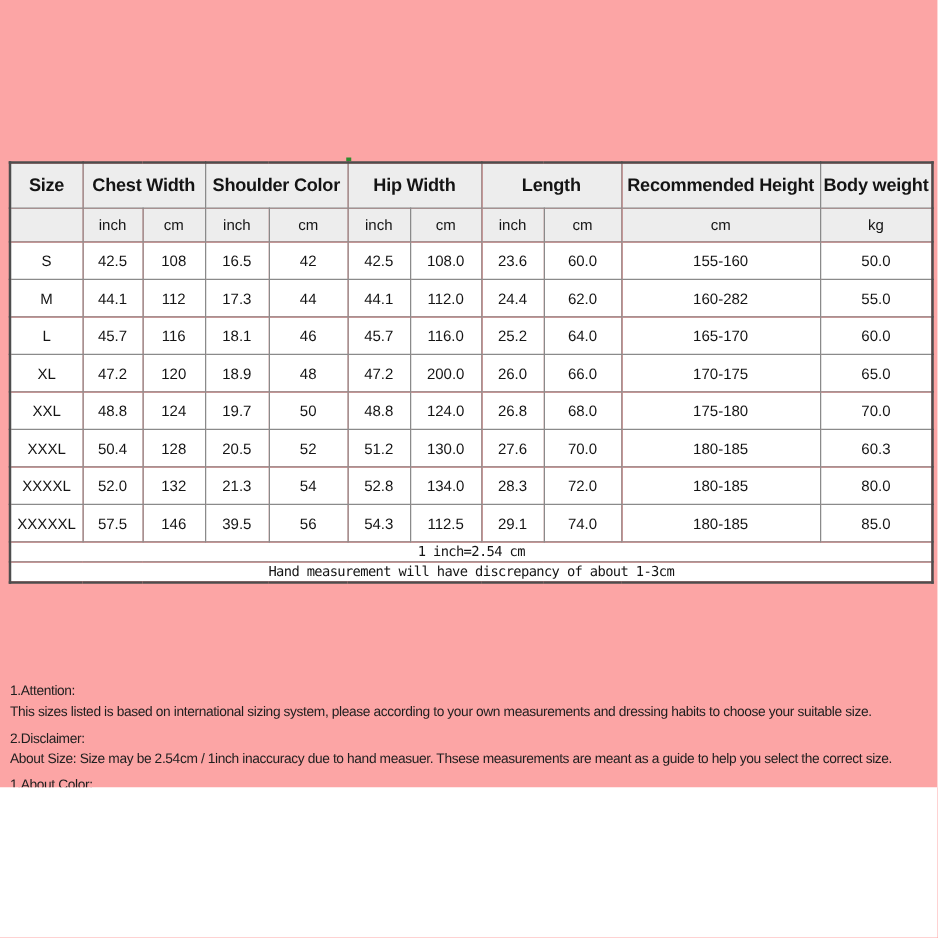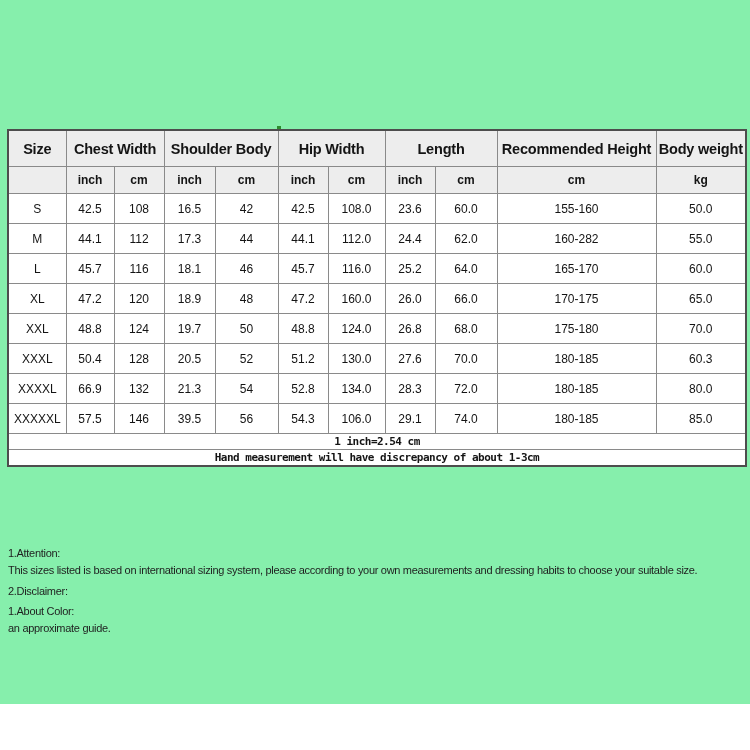--- a/index.html
+++ b/index.html
@@ -1,28 +1,28 @@
 <!DOCTYPE html>
 <html><head>
 <meta charset="utf-8">
 <style>
   html,body{margin:0;padding:0;background:#ffffff;}
-  .page{position:relative;width:750px;height:704px;background:#86efac;overflow:hidden;
+  .page{position:relative;width:750px;height:630px;background:#fca5a5;overflow:hidden;
         font-family:"Liberation Sans",sans-serif;color:#141414;}
   table.size-chart{position:absolute;top:129px;left:7px;width:738px;
         border-collapse:collapse;table-layout:fixed;
         border:2px solid #4d4d4d;}
   table.size-chart td, table.size-chart th{
         border:1px solid #8a8a8a;text-align:center;vertical-align:middle;
         padding:0;overflow:hidden;white-space:nowrap;}
   tr.group-row th{height:35px;font-size:14.5px;font-weight:bold;background:#ededed;letter-spacing:-0.2px;}
-  tr.unit-row td{height:26px;font-size:12px;background:#ededed;font-weight:bold;}
+  tr.unit-row td{height:26px;font-size:12px;background:#ededed;}
   tr.data-row td{height:29px;font-size:12px;background:#ffffff;}
   tr.note-row td{height:15px;background:#ffffff;font-family:"DejaVu Sans Mono",monospace;
-        font-weight:bold;font-size:11px;letter-spacing:-0.5px;}
+        font-weight:normal;font-size:11px;letter-spacing:-0.5px;}
   .green-mark{position:absolute;left:277px;top:126px;width:4px;height:3px;background:#2e8b2e;}
   .info{position:absolute;left:8px;top:545px;width:738px;
         font-size:11px;letter-spacing:-0.3px;line-height:16.8px;color:#1e1e1e;}
   .info .sec{margin:0 0 4px 0;}
   .info .line{white-space:nowrap;}
 </style>
 </head>
 <body>
 
 <div class="page">
@@ -41,21 +41,21 @@
         <col style="width:50px">
         <col style="width:62px">
       <col style="width:159px">
         <col style="width:90px">
     </colgroup>
 
     <tbody>
         <tr class="group-row">
       <th>Size</th>
       <th colspan="2">Chest Width</th>
-      <th colspan="2">Shoulder Body</th>
+      <th colspan="2">Shoulder Color</th>
       <th colspan="2">Hip Width</th>
       <th colspan="2">Length</th>
       <th>Recommended Height</th>
       <th>Body weight</th>
     </tr>
 
     <tr class="unit-row">
       <td></td>
       <td>inch</td>
       <td>cm</td>
@@ -111,21 +111,21 @@
       <td>60.0</td>
     </tr>
 
     <tr class="data-row">
       <td>XL</td>
       <td>47.2</td>
       <td>120</td>
       <td>18.9</td>
       <td>48</td>
       <td>47.2</td>
-      <td>160.0</td>
+      <td>200.0</td>
       <td>26.0</td>
       <td>66.0</td>
       <td>170-175</td>
       <td>65.0</td>
     </tr>
 
     <tr class="data-row">
       <td>XXL</td>
       <td>48.8</td>
       <td>124</td>
@@ -148,40 +148,40 @@
       <td>51.2</td>
       <td>130.0</td>
       <td>27.6</td>
       <td>70.0</td>
       <td>180-185</td>
       <td>60.3</td>
     </tr>
 
     <tr class="data-row">
       <td>XXXXL</td>
-      <td>66.9</td>
+      <td>52.0</td>
       <td>132</td>
       <td>21.3</td>
       <td>54</td>
       <td>52.8</td>
       <td>134.0</td>
       <td>28.3</td>
       <td>72.0</td>
       <td>180-185</td>
       <td>80.0</td>
     </tr>
 
     <tr class="data-row">
       <td>XXXXXL</td>
       <td>57.5</td>
       <td>146</td>
       <td>39.5</td>
       <td>56</td>
       <td>54.3</td>
-      <td>106.0</td>
+      <td>112.5</td>
       <td>29.1</td>
       <td>74.0</td>
       <td>180-185</td>
       <td>85.0</td>
     </tr>
 
     <tr class="note-row">
       <td colspan="11">1 inch=2.54 cm</td>
     </tr>
     <tr class="note-row">
@@ -190,20 +190,21 @@
   </tbody>
     </table>
 
   <div class="info">
     <div class="sec">
       <div class="line">1.Attention:</div>
       <div class="line">This sizes listed is based on international sizing system, please according to your own measurements and dressing habits to choose your suitable size.</div>
     </div>
     <div class="sec">
       <div class="line">2.Disclaimer:</div>
+      <div class="line">About Size: Size may be 2.54cm / 1inch inaccuracy due to hand measuer. Thsese measurements are meant as a guide to help you select the correct size.</div>
     </div>
     <div class="sec">
       <div class="line">1.About Color:</div>
       <div class="line">an approximate guide.</div>
     </div>
   </div>
 
 </div>
 
 </body></html>

